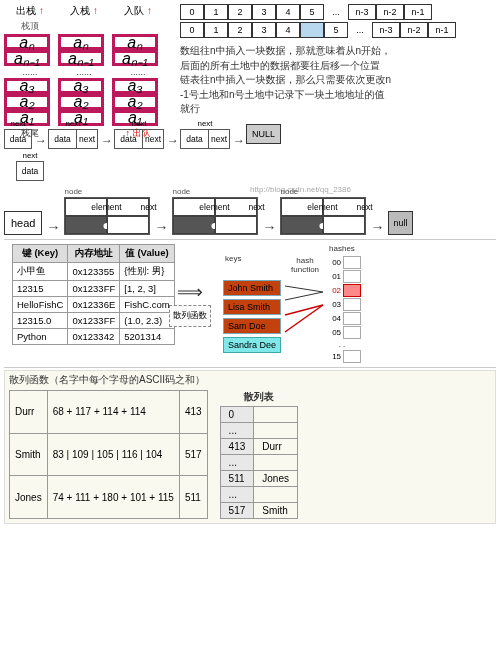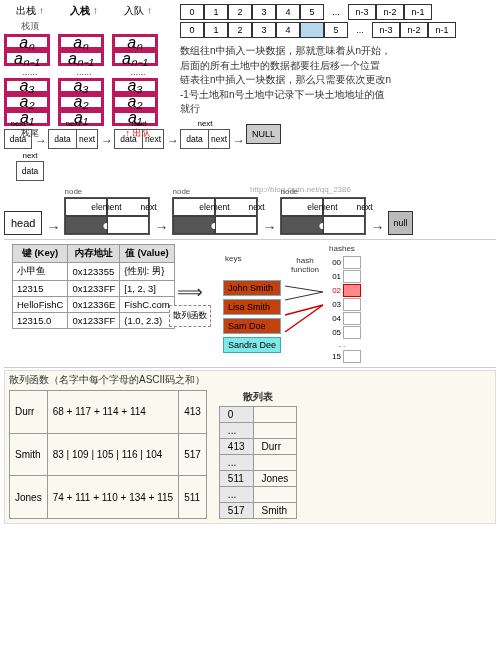--- a/index.html
+++ b/index.html
@@ -446,21 +446,21 @@
 
   <div class="section1-full">
 
     <div class="left-diagrams">
 
       <div style="display:flex; flex-direction:row; gap:2px; margin-bottom:2px;">
         <div style="width:52px; text-align:center; font-size:10px;">
           <span>出栈</span>
           <span style="color:#e00;">↑</span>
         </div>
-        <div style="width:52px; text-align:center; font-size:10px;font-weight:bold;">
+        <div style="width:52px; text-align:center; font-size:10px;">
           <span>入栈</span>
           <span style="color:#e00;">↑</span>
         </div>
         <div style="width:52px; text-align:center; font-size:10px;">
           <span>入队</span>
           <span style="color:#e00;">↑</span>
         </div>
       </div>
 
       <div style="display:flex; flex-direction:row; gap:2px; margin-bottom:1px;">
@@ -676,20 +676,25 @@
         <tr>
           <td>HelloFishC</td>
           <td>0x12336E</td>
           <td>FishC.com</td>
         </tr>
         <tr>
           <td>12315.0</td>
           <td>0x1233FF</td>
           <td>(1.0, 2.3)</td>
         </tr>
+        <tr>
+          <td>Python</td>
+          <td>0x123342</td>
+          <td>5201314</td>
+        </tr>
       </tbody>
         </table>
     </div>
 
     <div class="hash-fn-mid">
       <span class="big-arrow">⟹</span>
       <div class="hash-fn-box">
         <span>散列函数</span>
       </div>
     </div>
@@ -776,21 +781,21 @@
           <td>68 + 117 + 114 + 114</td>
           <td>413</td>
         </tr>
         <tr>
           <td>Smith</td>
           <td>83 | 109 | 105 | 116 | 104</td>
           <td>517</td>
         </tr>
         <tr>
           <td>Jones</td>
-          <td>74 + 111 + 110 + 134 + 115</td>
+          <td>74 + 111 + 180 + 101 + 115</td>
           <td>511</td>
         </tr>
       </tbody>
         </table>
 
       <div style="margin-left:8px;">
         <div class="sec6-col-title">散列表</div>
         <table class="sec6-right-tbl">
           <tbody>
               <tr>

